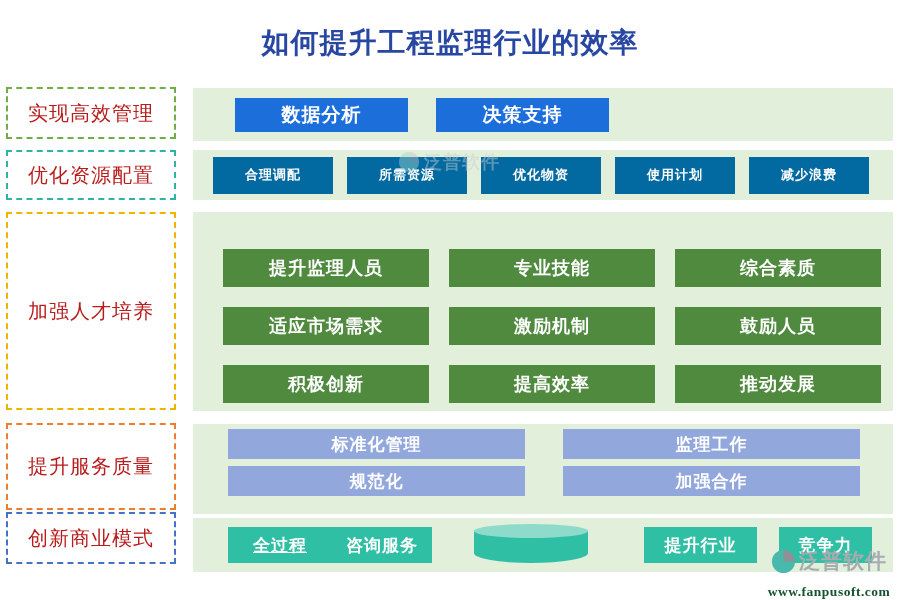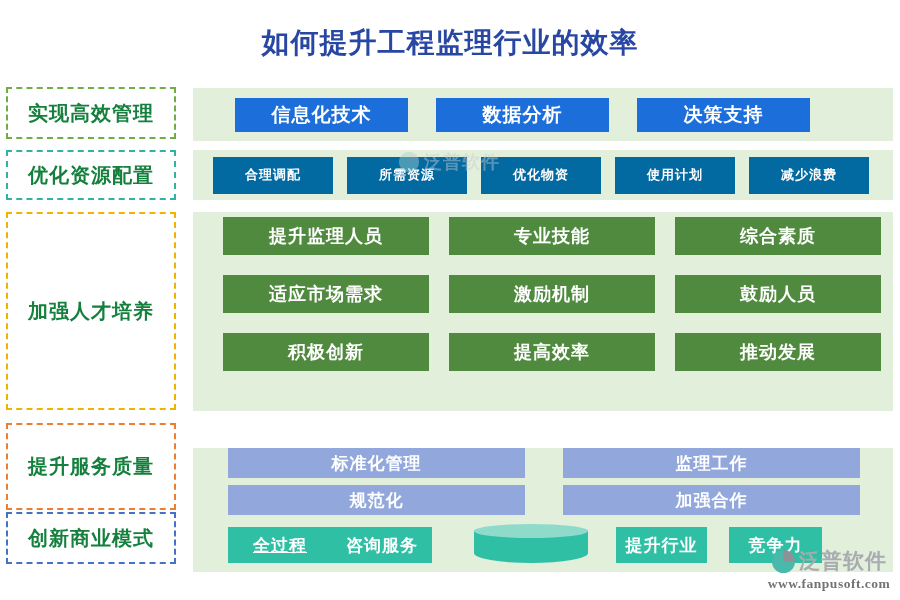--- a/index.html
+++ b/index.html
@@ -8,84 +8,83 @@
     font-family:"Liberation Sans","DejaVu Sans",sans-serif;
   }
   .title{
     position:absolute;top:24px;left:0;width:100%;text-align:center;
     font-size:28px;font-weight:bold;color:#2847A2;letter-spacing:1px;
   }
   
   .cat{
     position:absolute;left:6px;width:170px;box-sizing:border-box;background:#ffffff;
     border:2px dashed #999;display:flex;align-items:center;justify-content:center;
-    color:#15803d;font-size:20px;font-weight:bold;letter-spacing:1px;text-align:center;
+    color:#b91c1c;font-size:20px;font-weight:normal;letter-spacing:1px;text-align:center;
   }
   .cat1{top:87px;height:52px;border-color:#6FAE46;}
   .cat2{top:150px;height:50px;border-color:#2FB3A6;}
   .cat3{top:212px;height:198px;border-color:#F0B400;}
   .cat4{top:423px;height:87px;border-color:#ED7D31;}
   .cat5{top:512px;height:52px;border-color:#4472C4;}
   
   .band{position:absolute;left:193px;width:700px;background:#E1EFDB;box-sizing:border-box;}
   .band1{top:88px;height:53px;display:flex;align-items:center;padding-left:42px;gap:28px;}
   .band2{top:150px;height:50px;display:flex;align-items:center;padding-left:20px;gap:14px;}
-  .band3{top:212px;height:199px;padding-top:5px;}
-  .band4{top:424px;height:90px;margin-top:24px;}
+  .band3{top:212px;height:199px;padding-top:37px;}
+  .band4{top:424px;height:90px;padding-top:5px;}
   .band5{top:518px;height:54px;display:flex;align-items:center;padding-left:35px;}
   .node{
     display:flex;align-items:center;justify-content:center;box-sizing:border-box;
     color:#ffffff;font-weight:bold;letter-spacing:1px;text-align:center;flex:0 0 auto;
   }
   .b1{width:173px;height:34px;background:#1C6EDB;font-size:19px;}
   .b2{width:120px;height:37px;background:#0369a1;font-size:13px;}
   .r3row{display:flex;padding-left:30px;gap:20px;margin-bottom:20px;}
   .b3{width:206px;height:38px;background:#4F8A3E;font-size:18px;}
   .r4row{display:flex;padding-left:35px;gap:38px;margin-bottom:7px;}
   .b4{width:297px;height:30px;background:#92A8DC;font-size:17px;}
   .b5{height:36px;background:#2FBFA4;font-size:17px;}
   .b5a{width:104px;text-decoration:underline;}
   .b5b{width:100px;}
-  .b5d{width:91px;margin-left:28px;}
+  .b5d{width:113px;margin-left:56px;}
   .b5e{width:93px;margin-left:22px;}
   
   .cyl{position:relative;width:114px;height:42px;margin-left:42px;flex:0 0 auto;}
   .cyl-body{position:absolute;left:0;top:6px;width:114px;height:33px;background:#2FBFA4;
     border-radius:0 0 57px 57px / 0 0 10px 10px;}
   .cyl-top{position:absolute;left:0;top:0;width:114px;height:14px;background:#8FDBCB;border-radius:50%;}
   .cyl-label{position:absolute;left:0;top:12px;width:114px;text-align:center;
     color:#ffffff;font-weight:bold;font-size:17px;letter-spacing:1px;z-index:2;margin-top:40px;}
   
   .wm-faint{
     position:absolute;left:398px;top:150px;display:flex;align-items:center;gap:4px;
     opacity:0.45;z-index:3;color:#C9CDD1;font-size:18px;font-weight:bold;letter-spacing:1px;
   }
   .wm{position:absolute;left:760px;top:547px;width:138px;z-index:5;text-align:center;}
   .wm-brandline{display:flex;align-items:center;justify-content:center;gap:3px;}
   .wm-brand{font-size:21px;font-weight:bold;color:#A8ACB1;letter-spacing:1px;}
   .wm-url{
-    margin-top:1px;font-family:"Liberation Serif","DejaVu Serif",serif;
-    font-size:13.5px;font-weight:bold;color:#737373;letter-spacing:0.5px;
+    margin-top:9px;font-family:"Liberation Serif","DejaVu Serif",serif;
+    font-size:13.5px;font-weight:bold;color:#14532d;letter-spacing:0.5px;
   }
 </style>
 </head>
 <body>
 
 <div class="stage">
 
   <div class="title">如何提升工程监理行业的效率</div>
 
   <div class="cat cat1">实现高效管理</div>
   <div class="cat cat2">优化资源配置</div>
   <div class="cat cat3">加强人才培养</div>
   <div class="cat cat4">提升服务质量</div>
   <div class="cat cat5">创新商业模式</div>
 
   <div class="band band1">
-    <div class="node b1">信息化技术</div>
     <div class="node b1">数据分析</div>
     <div class="node b1">决策支持</div>
   </div>
 
   <div class="band band2">
     <div class="node b2">合理调配</div>
     <div class="node b2">所需资源</div>
     <div class="node b2">优化物资</div>
     <div class="node b2">使用计划</div>
     <div class="node b2">减少浪费</div>

